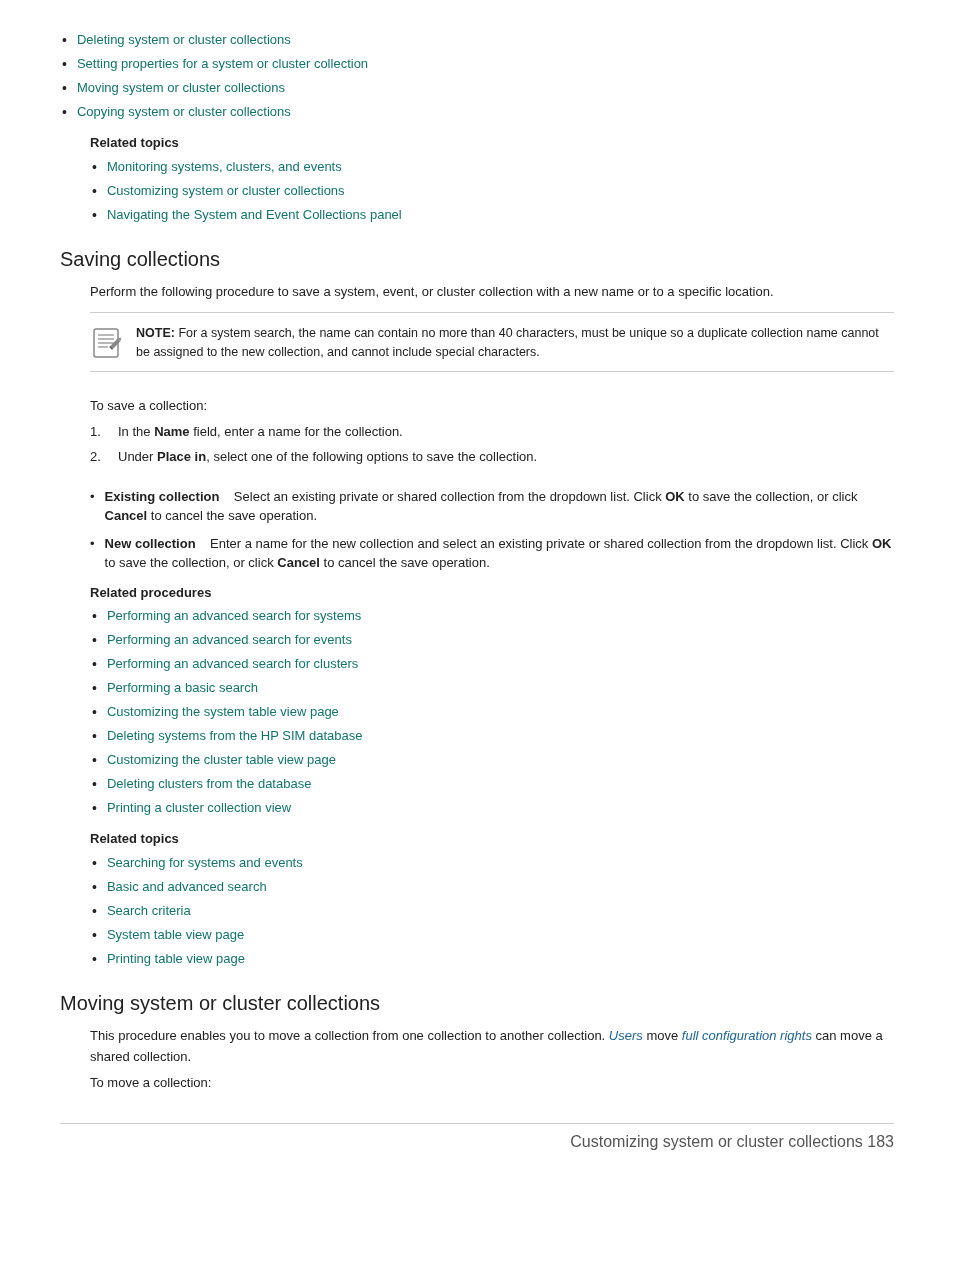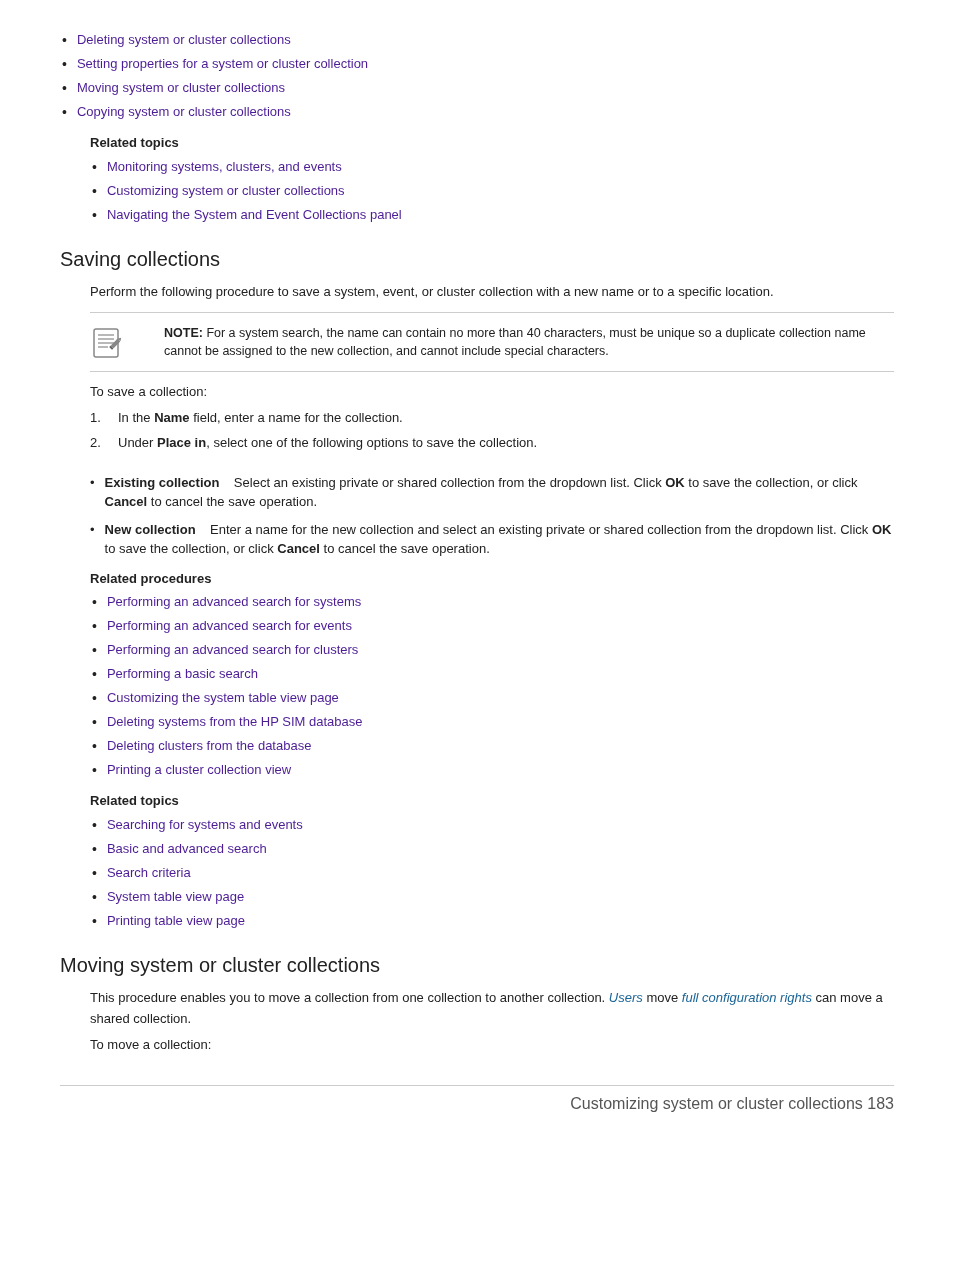--- a/index.html
+++ b/index.html
@@ -8,21 +8,21 @@
       font-size: 13px;
       color: #222;
       background: #fff;
       width: 954px;
       min-height: 1271px;
       padding: 30px 60px 40px 60px;
       line-height: 1.5;
     }
 
     .link {
-      color: #4c1d95;
+      color: #0f766e;
       text-decoration: none;
       cursor: pointer;
     }
 
     ul.bullet-list {
       list-style: none;
       margin: 0 0 8px 0;
       padding: 0;
     }
     ul.bullet-list li {
@@ -54,26 +54,25 @@
       margin: 10px 0 4px 0;
     }
 
     .intro-text {
       margin: 0 0 10px 30px;
       line-height: 1.6;
     }
 
     .note-box {
       display: flex;
-      align-items: center;
+      align-items: flex-end;
       border-top: 1px solid #ccc;
       border-bottom: 1px solid #ccc;
       padding: 10px 0;
-      margin: 10px 0 10px 30px;
-      gap: 28px;
+      margin: 10px 0 24px 30px;
     }
     .note-icon {
       width: 36px;
       height: 36px;
       flex-shrink: 0;
       margin-right: 10px;
       margin-top: 2px;
     }
     .note-text {
       font-size: 12.5px;
@@ -249,20 +248,23 @@
     <li>
       <a class="link">Performing a basic search</a>
     </li>
     <li>
       <a class="link">Customizing the system table view page</a>
     </li>
     <li>
       <a class="link">Deleting systems from the HP SIM database</a>
     </li>
     <li>
+      <a class="link">Customizing the cluster table view page</a>
+    </li>
+    <li>
       <a class="link">Deleting clusters from the database</a>
     </li>
     <li>
       <a class="link">Printing a cluster collection view</a>
     </li>
   </ul>
 </div>
 
 <div class="related-topics-section">
   <p class="related-label">Related topics</p>

